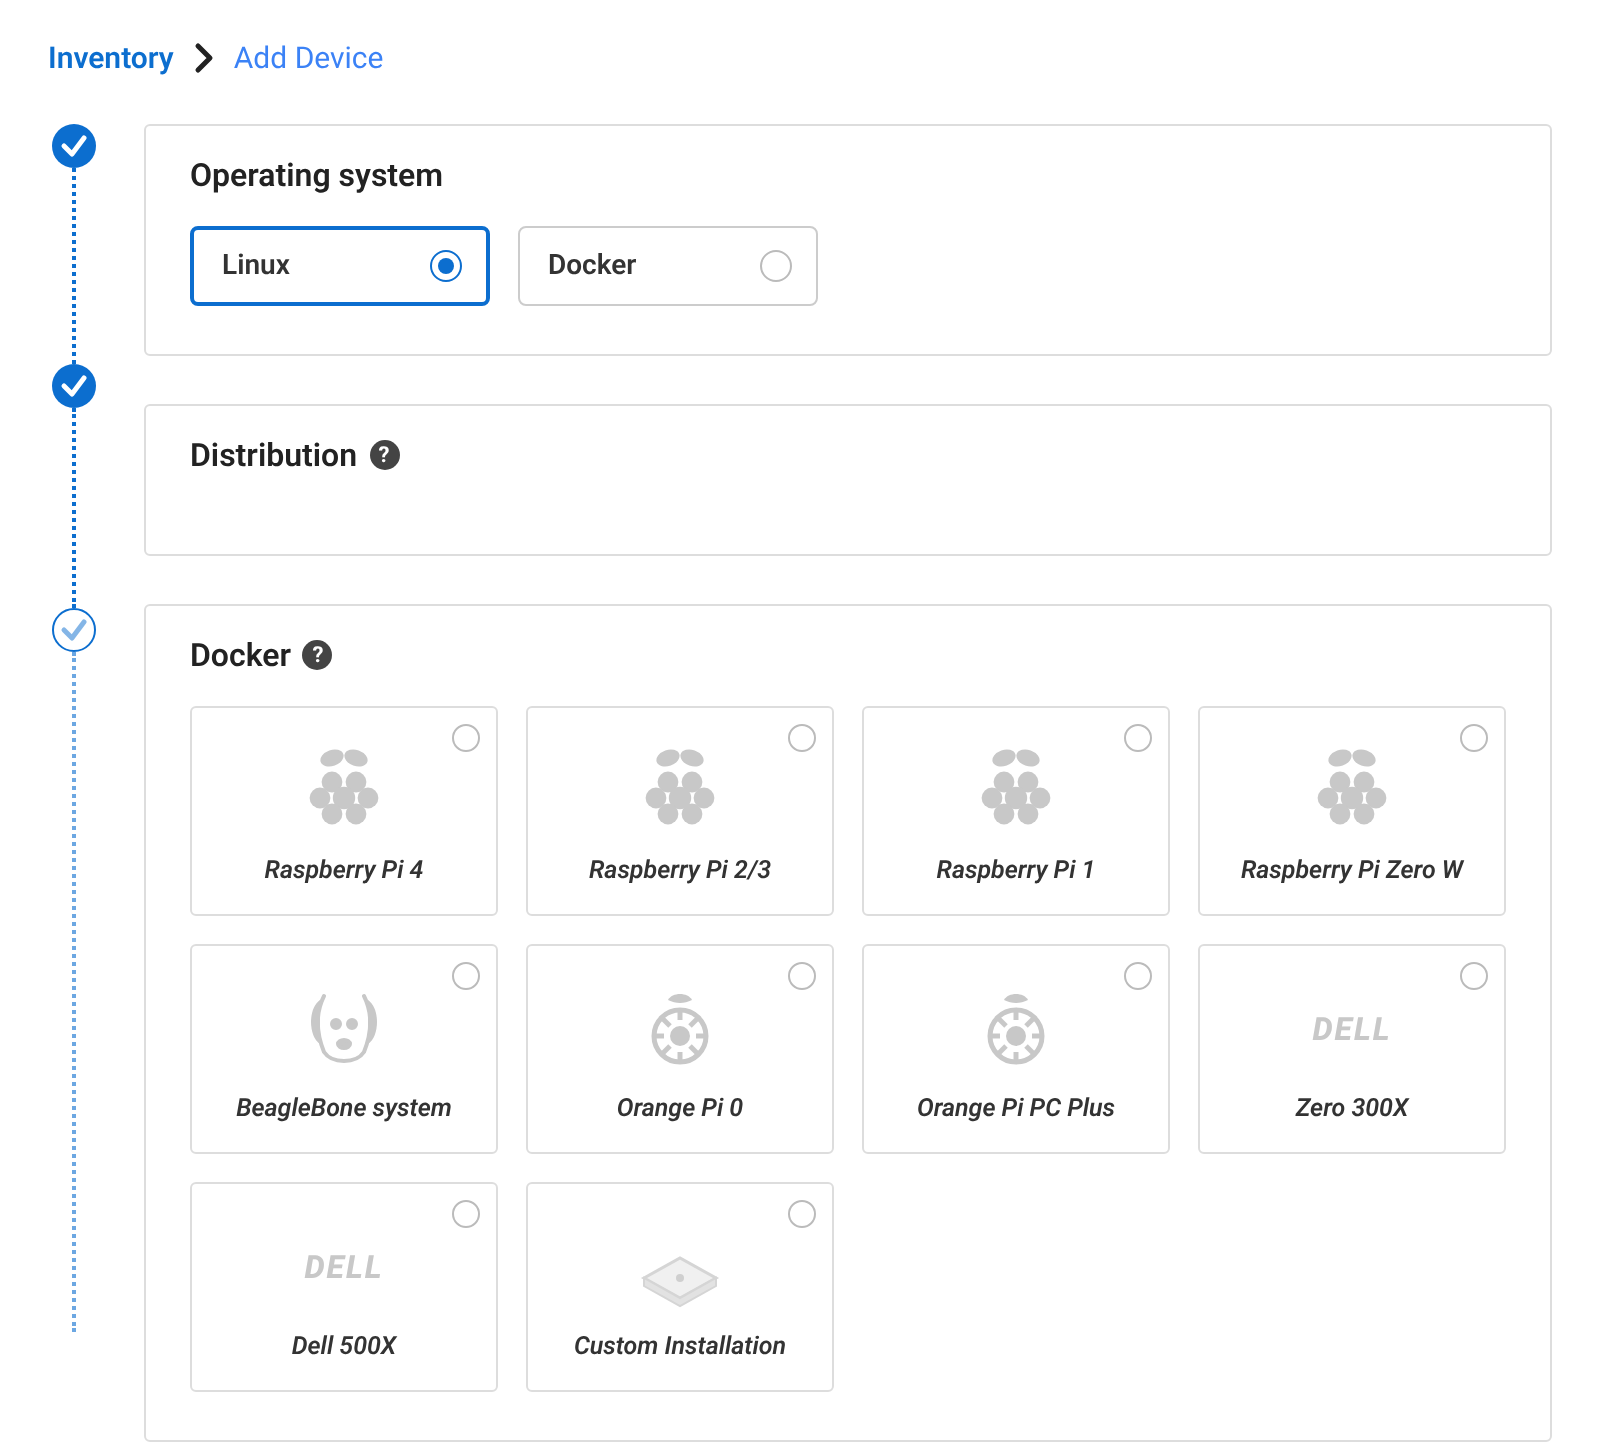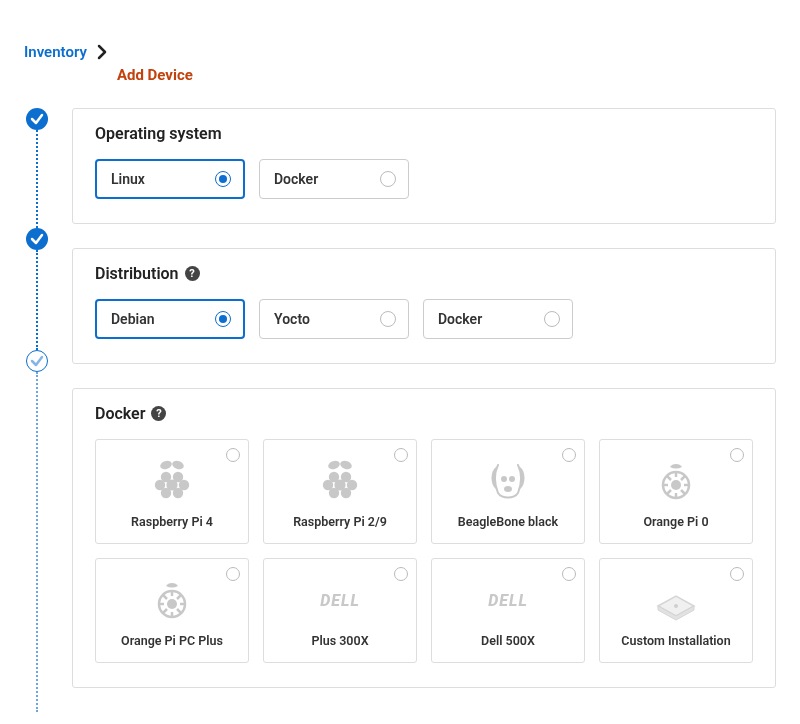--- a/index.html
+++ b/index.html
@@ -14,21 +14,21 @@
   
   .breadcrumb {
     display: flex;
     align-items: center;
     gap: 8px;
     margin-bottom: 24px;
     font-size: 15px;
   }
   .breadcrumb .link { color: #0c6ecf; font-weight: 600; cursor: pointer; }
   .breadcrumb .sep svg { display:block; }
-  .breadcrumb .current { color: #c2410c; font-weight: 700; margin-top: 46px; }
+  .breadcrumb .current { color: #3b82f6; font-weight: 400; }
 
   
   .layout { display: flex; gap: 22px; align-items: flex-start; }
   .steps-col { width: 26px; display: flex; flex-direction: column; align-items: center; position:relative; flex-shrink:0;}
   .step-node {
     width: 22px; height: 22px; border-radius: 50%;
     display:flex; align-items:center; justify-content:center;
     position:relative; z-index:2;
     background:#fff;
   }
@@ -100,21 +100,21 @@
   .device-card .radio {
     position:absolute; top:8px; right:8px;
     width:14px; height:14px; border-radius:50%;
     border:1.5px solid #bbb;
   }
   .device-icon {
     display:flex; align-items:center; justify-content:center;
     flex:1; color:#c8c8c8;
   }
   .device-card .label {
-    font-size:12.5px; font-weight:600; color:#333;
+    font-size:12.5px; font-weight:600; color:#333;font-style:italic;
   }
   .dell-text { font-weight:800; font-style:italic; letter-spacing:1px; color:#c8c8c8; font-size:16px;}
 </style>
 </head>
 <body>
 
 <svg width="0" height="0" style="position:absolute">
   <defs>
     <g id="ico-raspberry">
       <g fill="currentColor">
@@ -217,34 +217,20 @@
             <span class="radio"></span>
           </div>
         </div>
     </div>
 
     <div class="panel" id="panel-dist">
       <div class="panel-title">
         <span>Distribution</span>
         <span class="help-icon">?</span>
       </div>
-      <div class="pill-row" id="dist-row">
-          <div class="pill selected">
-            <span>Debian</span>
-            <span class="radio"></span>
-          </div>
-          <div class="pill">
-            <span>Yocto</span>
-            <span class="radio"></span>
-          </div>
-          <div class="pill">
-            <span>Docker</span>
-            <span class="radio"></span>
-          </div>
-        </div>
     </div>
 
     <div class="panel" id="panel-dev">
       <div class="panel-title">
         <span>Docker</span>
         <span class="help-icon">?</span>
       </div>
       <div class="device-grid" id="device-grid">
           <div class="device-card">
             <span class="radio"></span>
@@ -255,30 +241,48 @@
             </div>
             <div class="label">Raspberry Pi 4</div>
           </div>
           <div class="device-card">
             <span class="radio"></span>
             <div class="device-icon">
               <svg width="48" height="44">
                 <use href="#ico-raspberry"></use>
               </svg>
             </div>
-            <div class="label">Raspberry Pi 2/9</div>
+            <div class="label">Raspberry Pi 2/3</div>
+          </div>
+          <div class="device-card">
+            <span class="radio"></span>
+            <div class="device-icon">
+              <svg width="48" height="44">
+                <use href="#ico-raspberry"></use>
+              </svg>
+            </div>
+            <div class="label">Raspberry Pi 1</div>
+          </div>
+          <div class="device-card">
+            <span class="radio"></span>
+            <div class="device-icon">
+              <svg width="48" height="44">
+                <use href="#ico-raspberry"></use>
+              </svg>
+            </div>
+            <div class="label">Raspberry Pi Zero W</div>
           </div>
           <div class="device-card">
             <span class="radio"></span>
             <div class="device-icon">
               <svg width="48" height="44">
                 <use href="#ico-beagle"></use>
               </svg>
             </div>
-            <div class="label">BeagleBone black</div>
+            <div class="label">BeagleBone system</div>
           </div>
           <div class="device-card">
             <span class="radio"></span>
             <div class="device-icon">
               <svg width="48" height="44">
                 <use href="#ico-orange"></use>
               </svg>
             </div>
             <div class="label">Orange Pi 0</div>
           </div>
@@ -289,21 +293,21 @@
                 <use href="#ico-orange"></use>
               </svg>
             </div>
             <div class="label">Orange Pi PC Plus</div>
           </div>
           <div class="device-card">
             <span class="radio"></span>
             <div class="device-icon">
               <span class="dell-text">DELL</span>
             </div>
-            <div class="label">Plus 300X</div>
+            <div class="label">Zero 300X</div>
           </div>
           <div class="device-card">
             <span class="radio"></span>
             <div class="device-icon">
               <span class="dell-text">DELL</span>
             </div>
             <div class="label">Dell 500X</div>
           </div>
           <div class="device-card">
             <span class="radio"></span>

